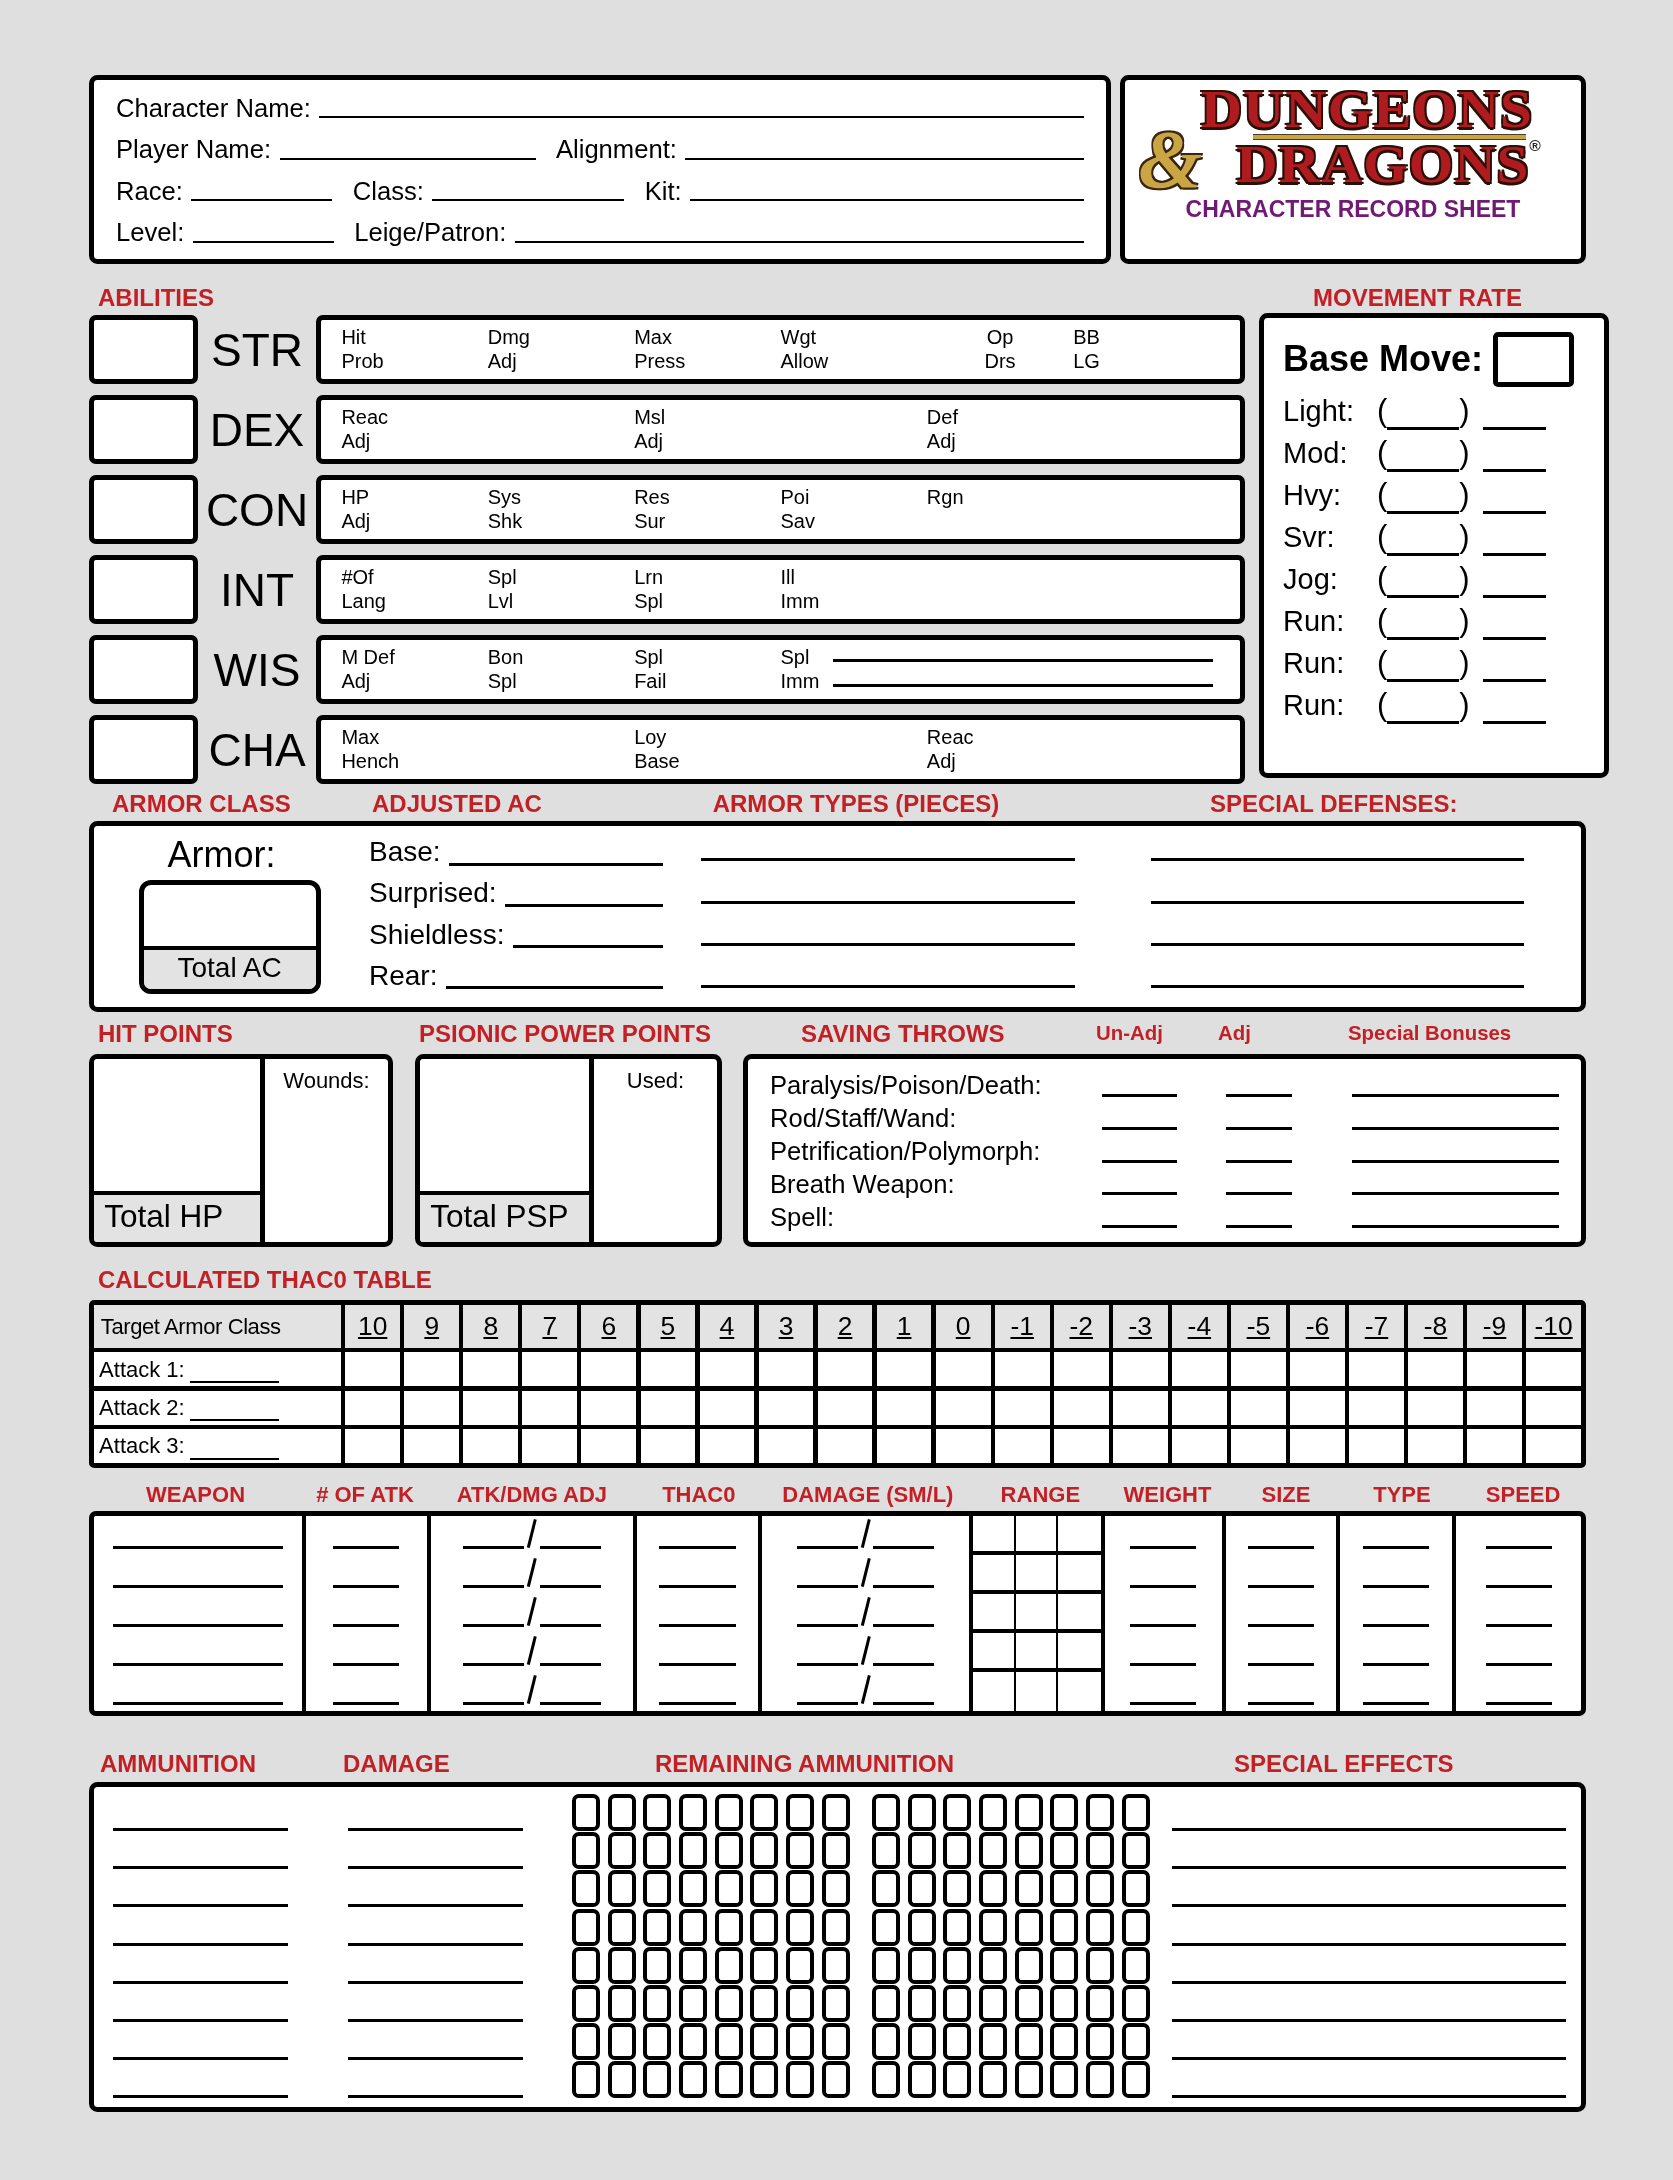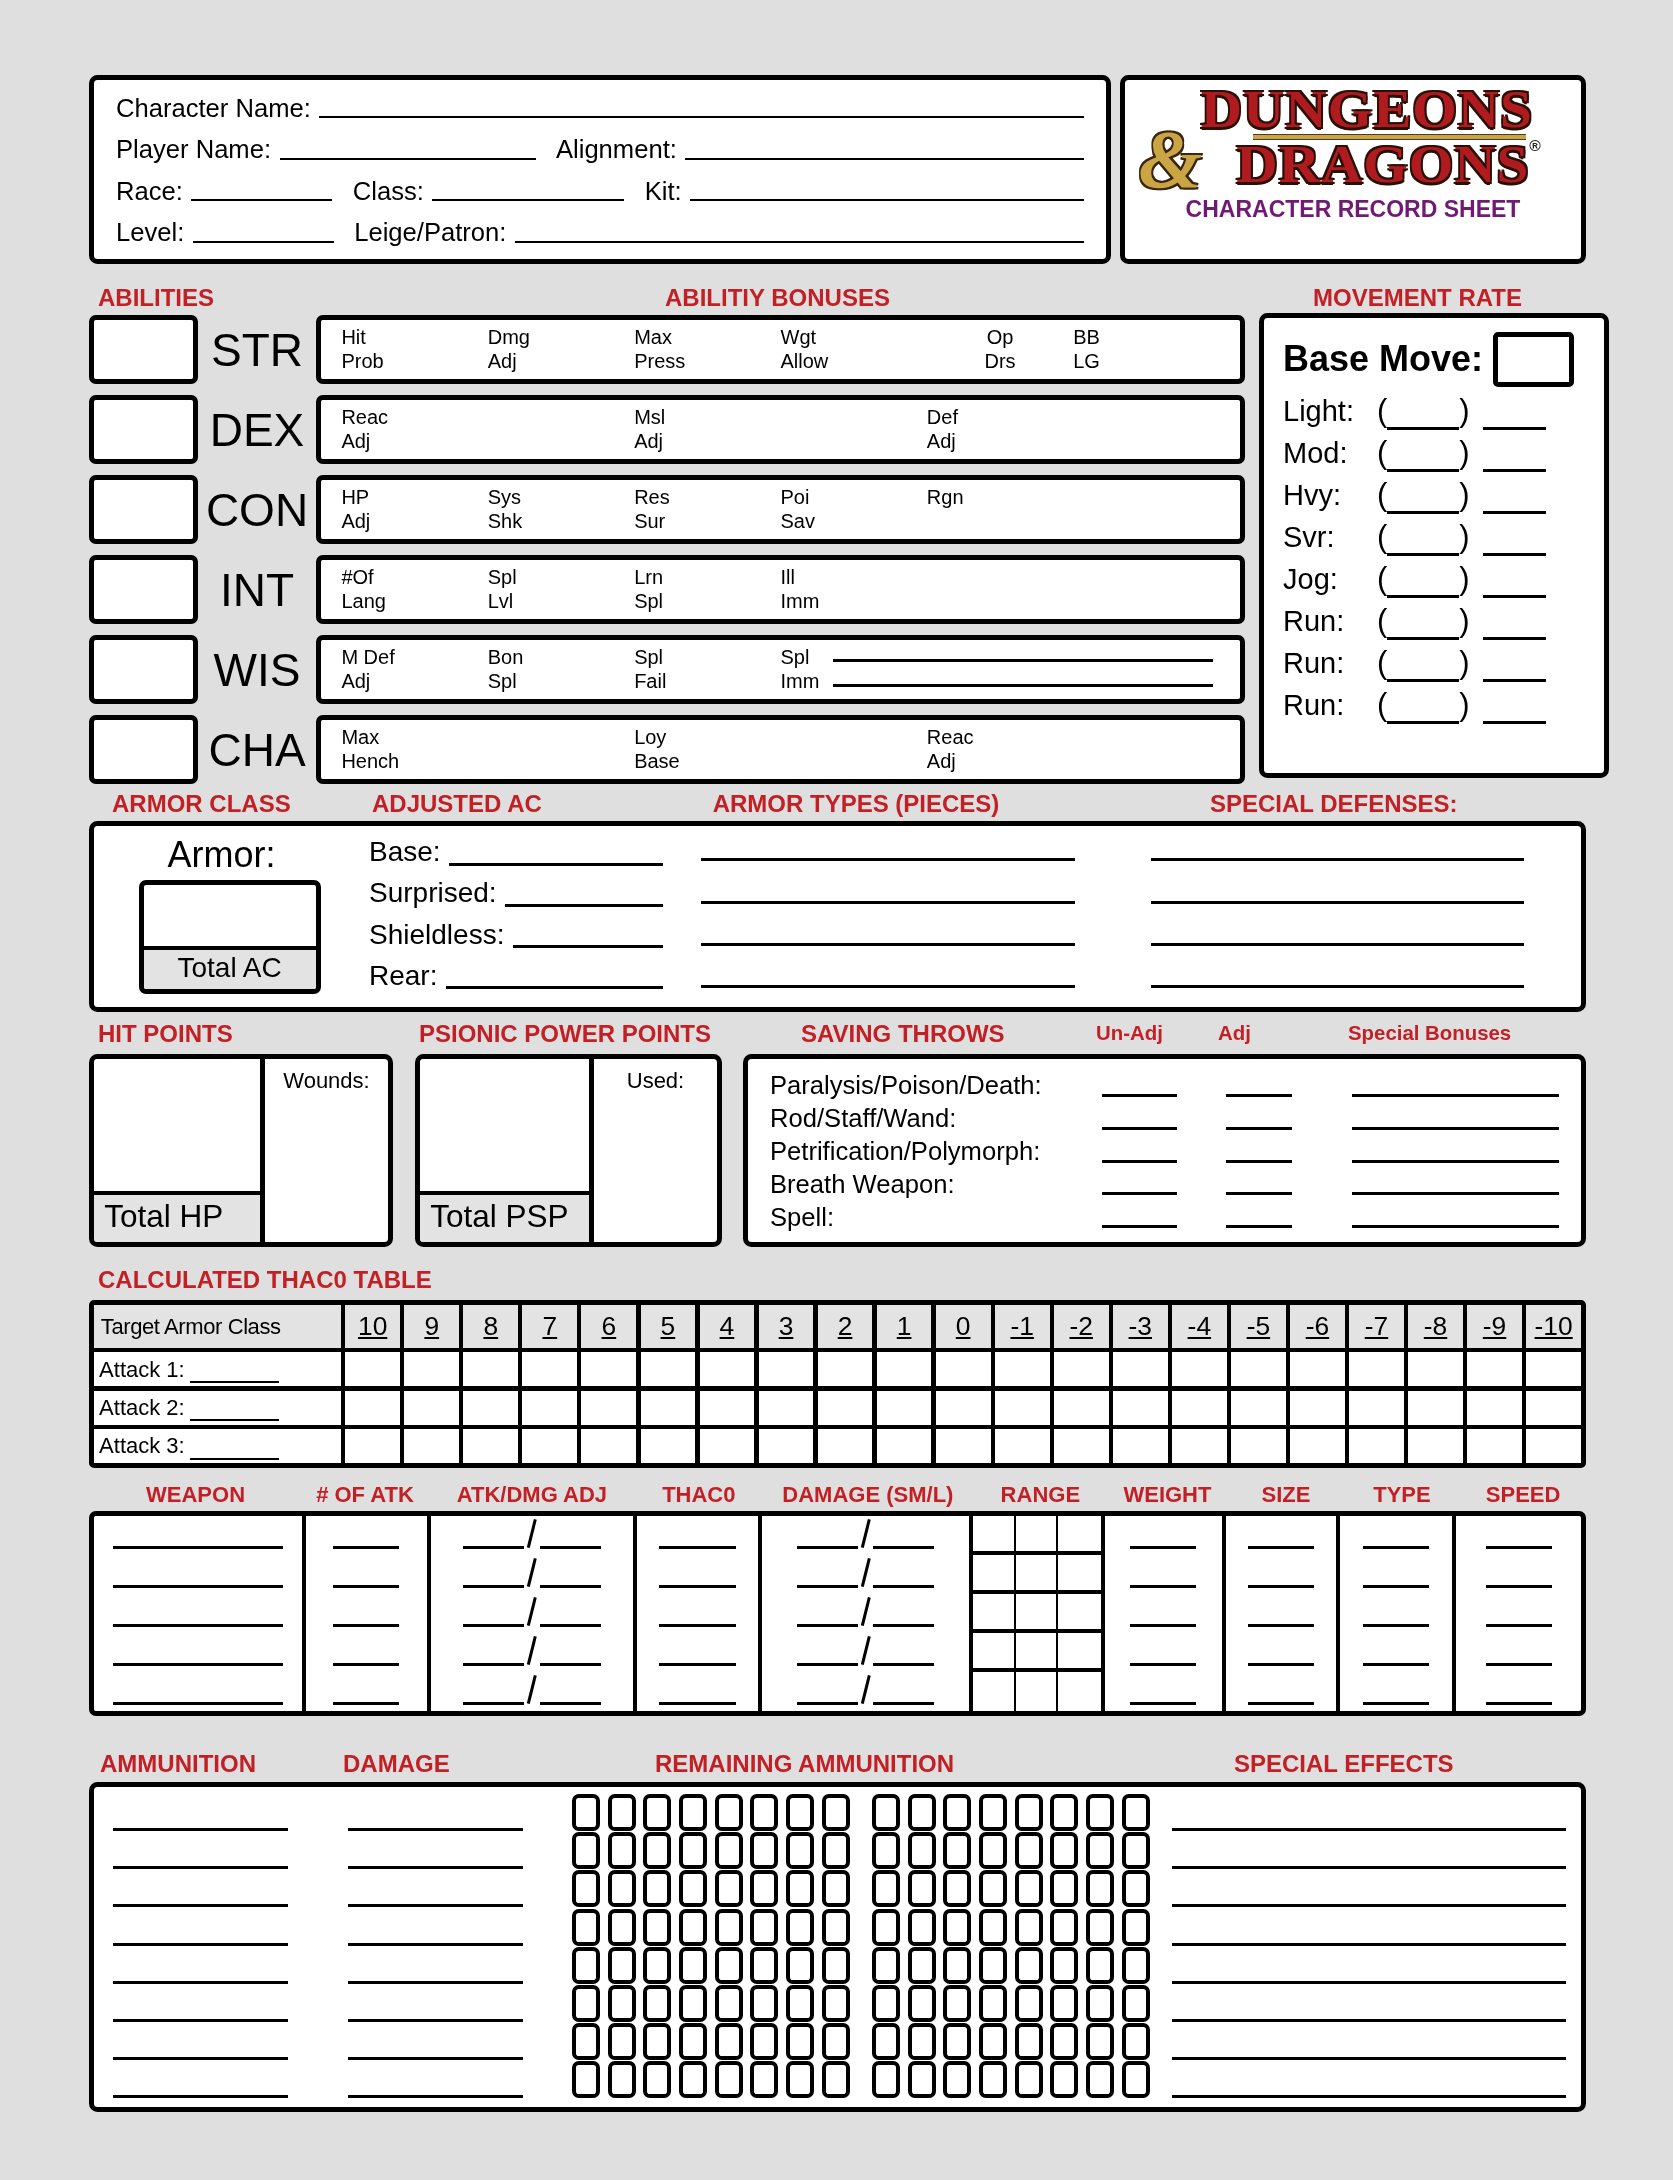--- a/index.html
+++ b/index.html
@@ -65,21 +65,21 @@
   .mv-line2 { width:63px; border-bottom:3.4px solid #000; height:0; align-self:flex-end; margin:0 0 5.1px 13.6px; }
 
   
   #sec-armorclass { left:112px; top:790px; }
   #sec-adjustedac { left:372px; top:790px; }
   #sec-armortypes { left:694px; top:790px; width:324px; text-align:center; }
   #sec-specialdef { left:1210px; top:790px; }
   #armor-panel { left:89px; top:821px; width:1497px; height:191px; display:flex; padding:6.8px 19px 10.2px; }
   .ac-left { width:256px; padding-left:25.6px; }
   .ac-label { font-size:36px; margin:1.7px 0 3.4px 29px; }
-  .totalac { width:182px; border:5.1px solid #000; border-radius:7px; overflow:hidden; background:#fff; }
+  .totalac { width:182px; border:5.1px solid #000; border-radius:12px; overflow:hidden; background:#fff; }
   .totalac-space { height:61px; }
   .totalac-label { border-top:4.3px solid #000; background:#e3e3e3; font-size:28px; text-align:center; padding:1.7px 0 5.1px; }
   .ac-mid { width:294px; display:flex; flex-direction:column; justify-content:space-between; padding:3.4px 0 5.1px; }
   .ac-row { display:flex; align-items:baseline; font-size:28px; }
   .ac-row .fill-line { border-bottom-width:3.4px; margin-bottom:2.6px; }
   .ac-lines { flex:1; display:flex; flex-direction:column; justify-content:space-between; padding:25.6px 38px 8.5px; }
   .ac-line { border-bottom:3.4px solid #000; height:0; }
 
   
   #sec-hp { left:98px; top:1020px; }
@@ -183,21 +183,20 @@
     <div class="logo-inner">
       <div class="logo-word logo-w1">DUNGEONS</div>
       <span class="logo-amp">&amp;</span>
       <div class="logo-rule"></div>
       <div class="logo-word logo-w2"><span>DRAGONS</span><span class="logo-reg">®</span></div>
       <div class="logo-sub">CHARACTER RECORD SHEET</div>
     </div>
   </div>
 
   <div class="abs rh" id="sec-abilities">ABILITIES</div>
-  <div class="abs rh" id="sec-bonuses">ABILITIY BONUSES</div>
   <div class="abs rh" id="sec-movement">MOVEMENT RATE</div>
 
   <div class="abs" id="abilities-list">
       <div class="ability-row">
         <div class="score-box"></div>
         <div class="ability-code">STR</div>
         <div class="bonus-box">
           <div class="bonus-cell" style="grid-column: 1;">
             <div class="bonus-top">Hit</div>
             <div class="bonus-bot">Prob</div>

